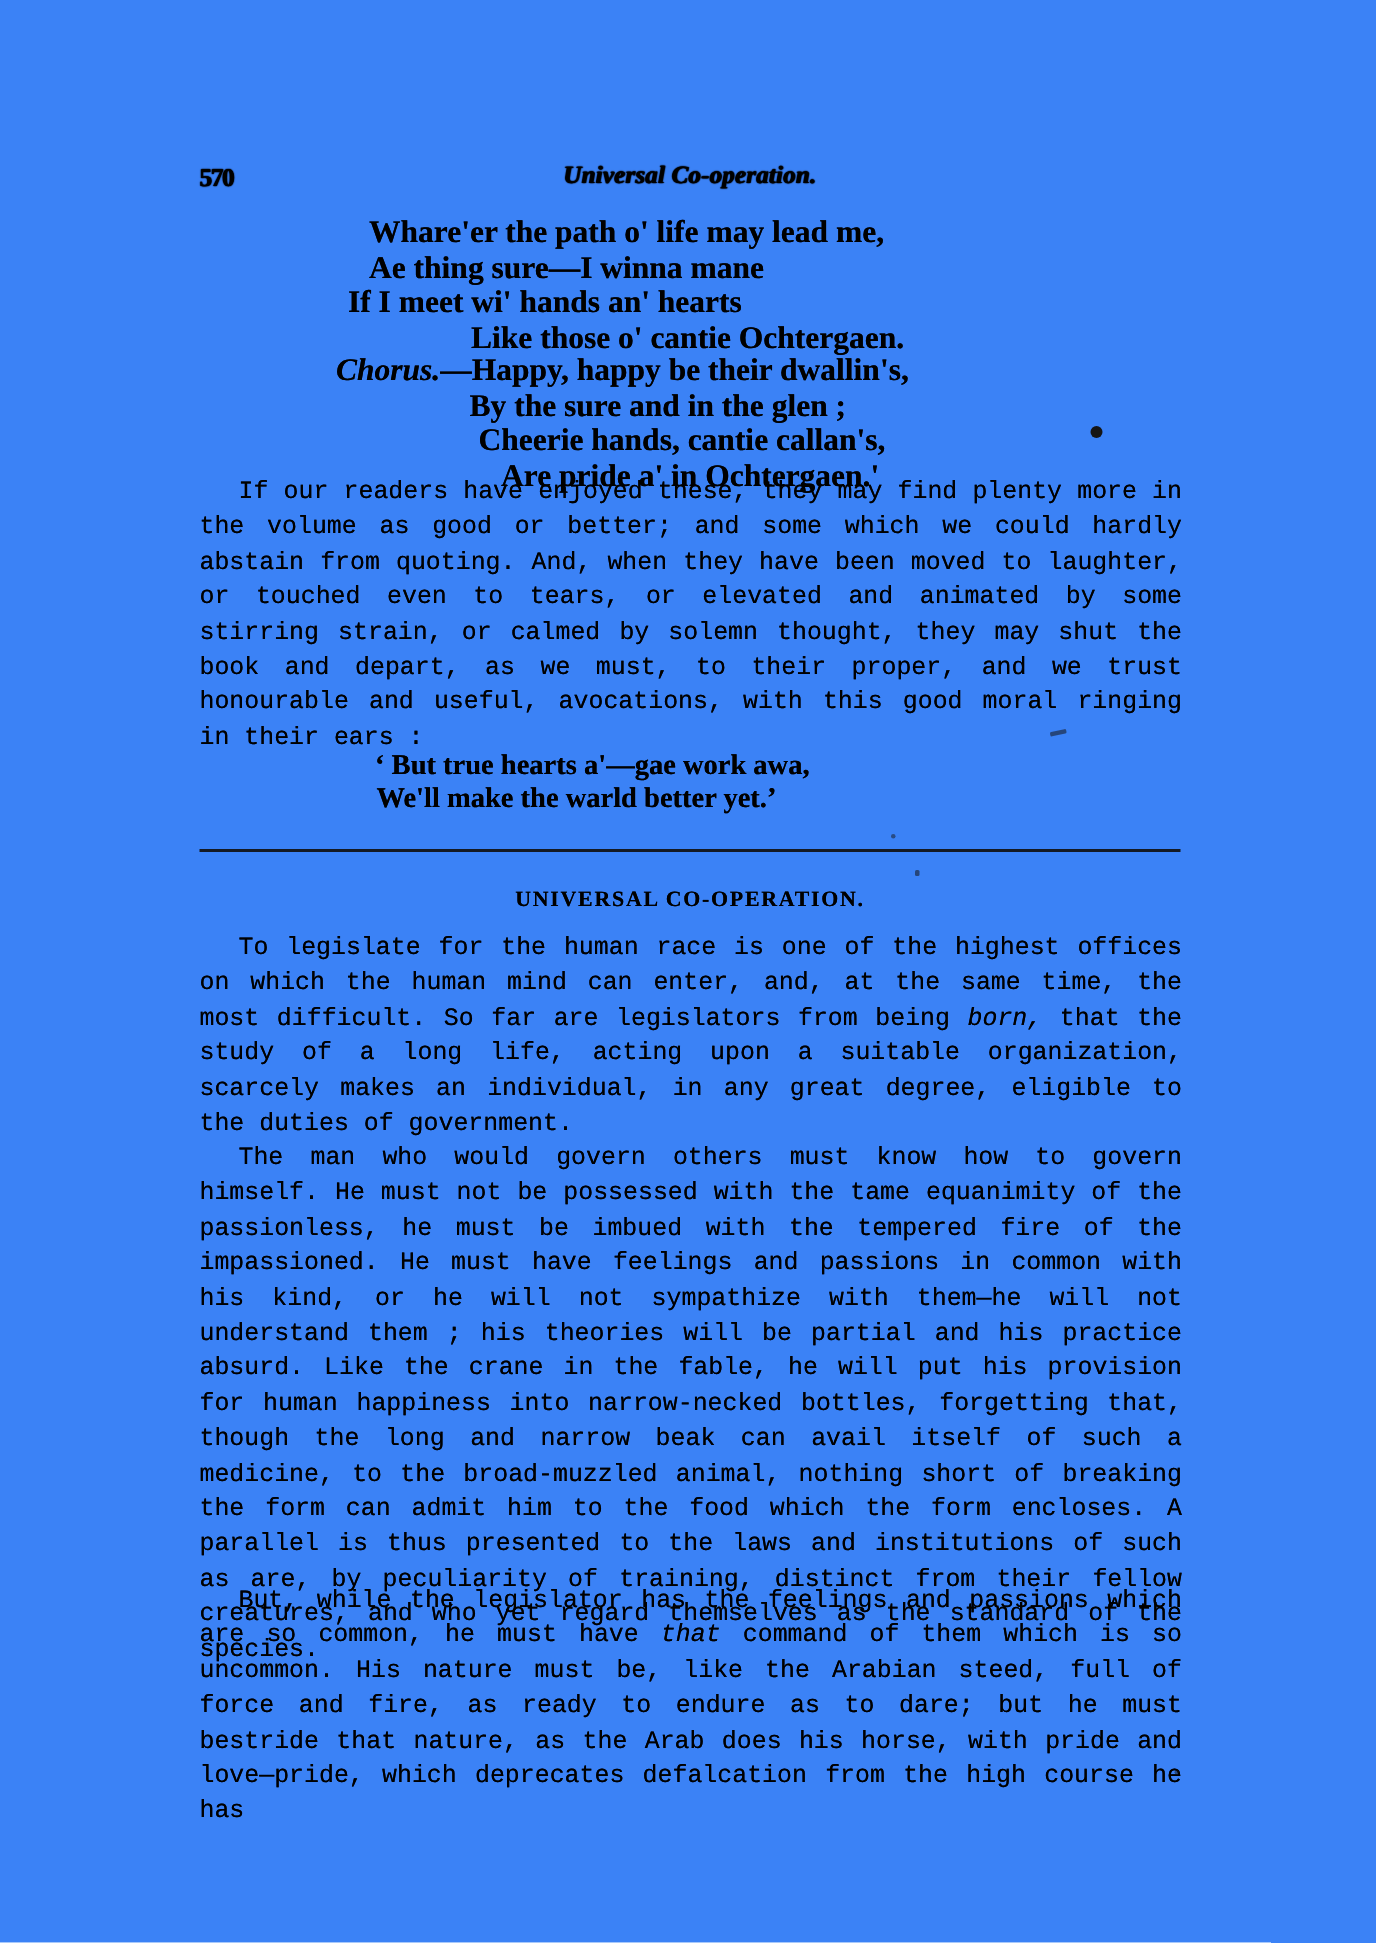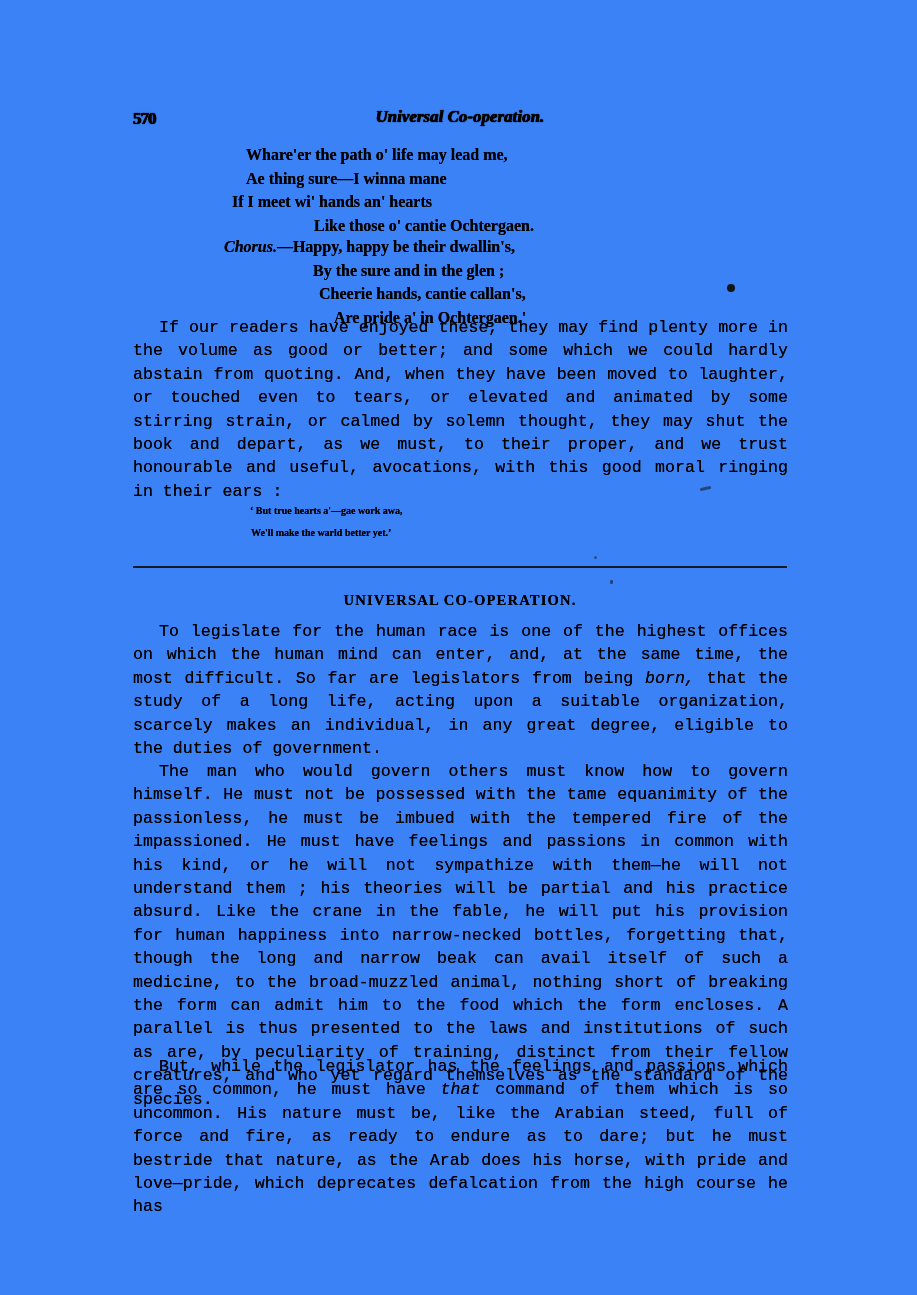--- a/index.html
+++ b/index.html
@@ -55,21 +55,21 @@
     font-size: 16.5px;
     letter-spacing: 0.2px;
     filter: blur(0.35px) contrast(2.6);
     text-shadow: 0 0 1.1px #000, 0.5px 0.1px 0.7px #000, -0.4px -0.1px 0.6px #000;
   }
 
   
   .verse {
     position: absolute;
     font-weight: bold;
-    font-size: 16px;
+    font-size: 21px;
     line-height: 23.5px;
     white-space: nowrap;
   }
   .verse .vl { display: block; }
 
   #verse-one { top: 143px; left: 246px; }
   #verse-one .vl:nth-child(1) { margin-left: 0px; }
   #verse-one .vl:nth-child(2) { }
   #verse-one .vl:nth-child(3) { margin-left: -14px; }
   #verse-one .vl:nth-child(4) { margin-left: 68px; }
@@ -80,21 +80,21 @@
   #chorus .vl:nth-child(3) { margin-left: 95px; }
   #chorus .vl:nth-child(4) { margin-left: 110px; }
   #chorus .chorus-label {
     font-style: italic;
     font-weight: bold;
   }
 
   #quote-closing {
     top: 500px;
     left: 250px;
-    font-size: 10px;
+    font-size: 19px;
     line-height: 22px;
     font-family: Liberation Serif, serif;
   }
   #quote-closing .vl:nth-child(2) { margin-left: 1px; }
 
   
   .prose {
     position: absolute;
     left: 133px;
     width: 655px;

